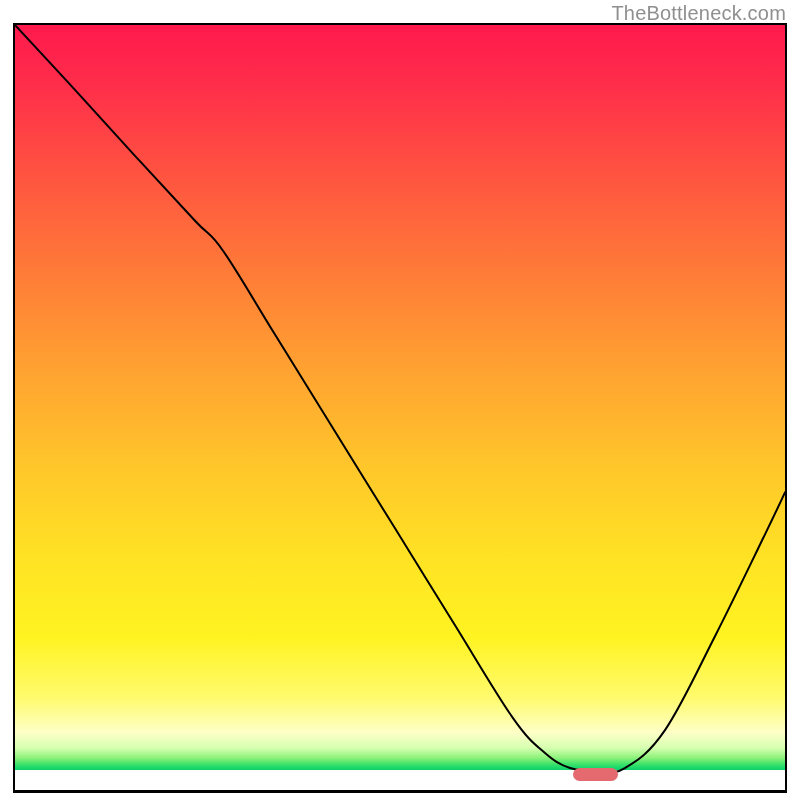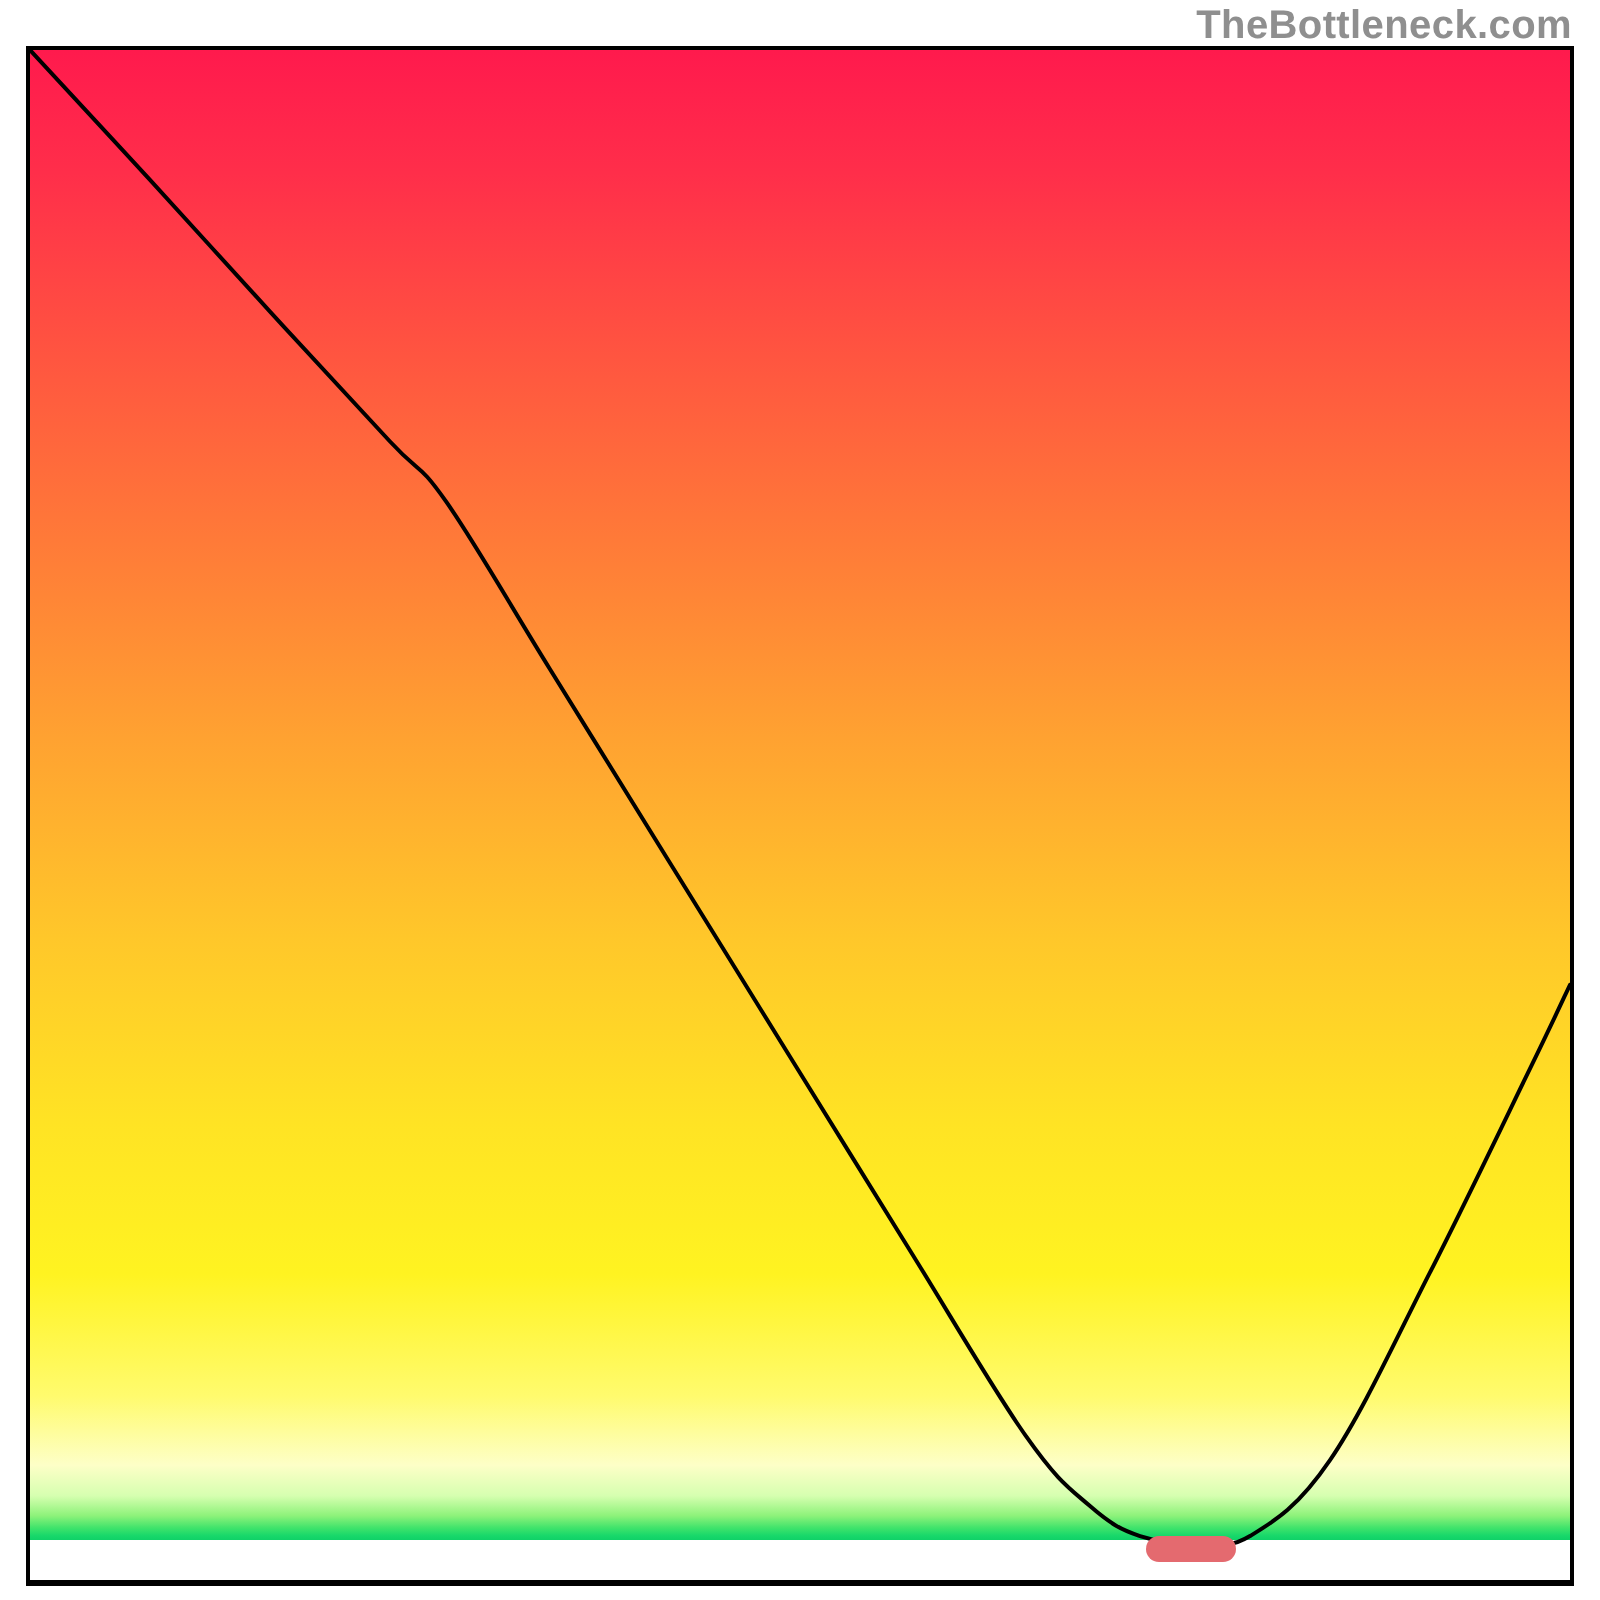--- a/index.html
+++ b/index.html
@@ -63,21 +63,21 @@
     background: #e46a6f;
     border-radius: 7px;
   }
   .watermark {
     position: absolute;
     top: 2px;
     right: 14px;
     color: #8f8f8f;
     font-size: 20px;
     letter-spacing: 0.2px;
-    font-weight: 700;
+    font-weight: 400;
   }
 </style>
 </head>
 <body>
 
 <div class="watermark">TheBottleneck.com</div>
 
 <div class="frame">
 
   <div class="gradient"></div>

